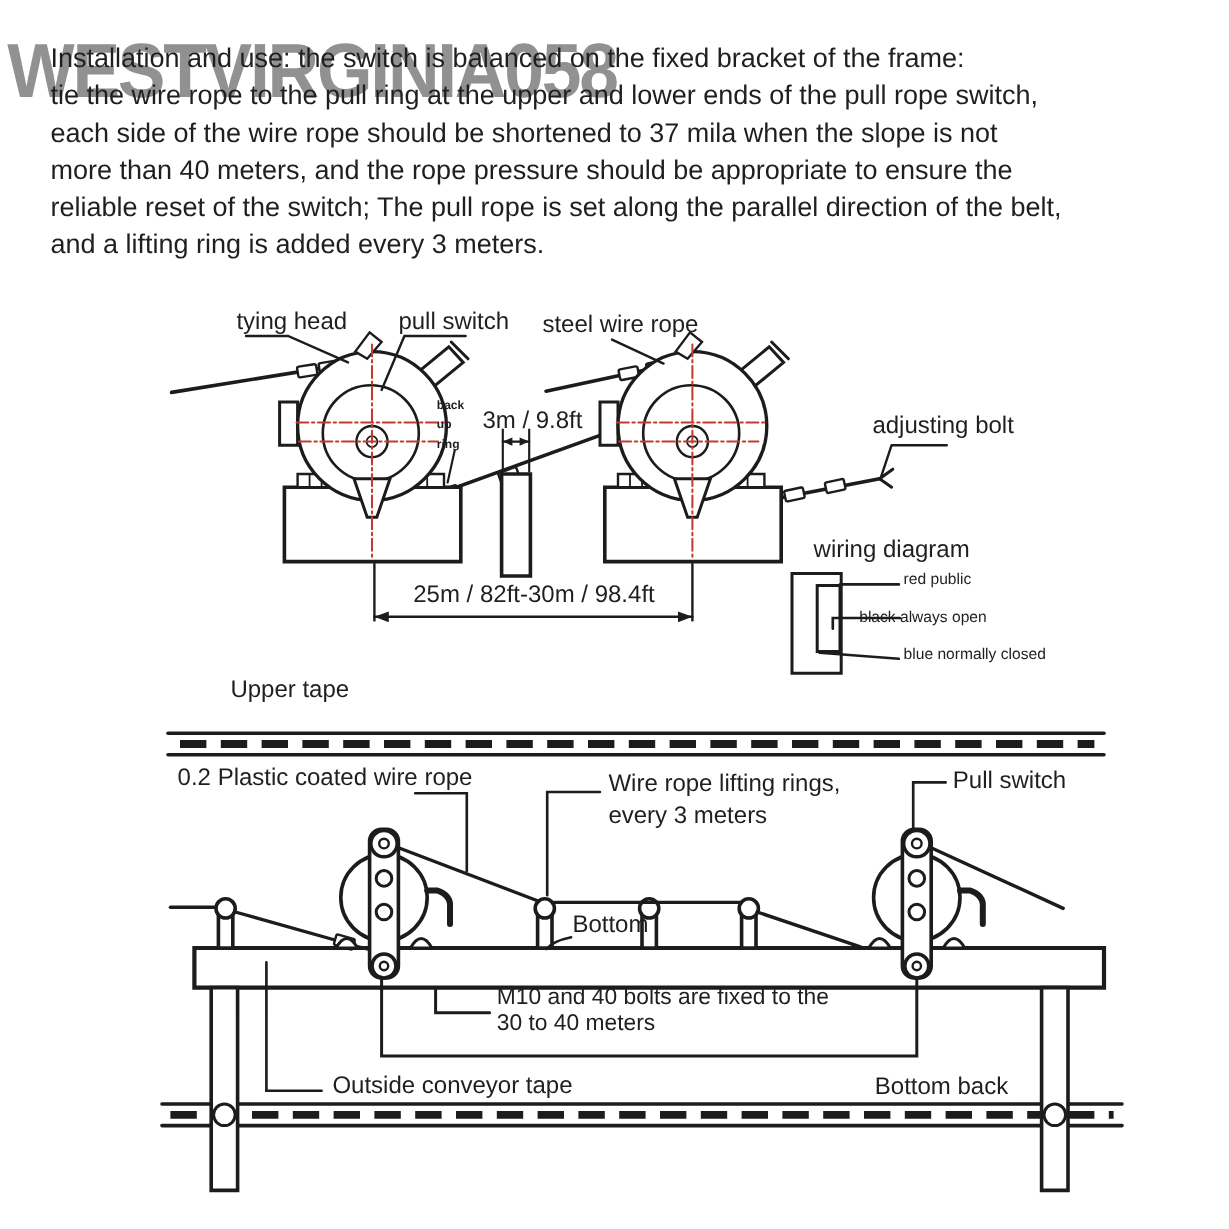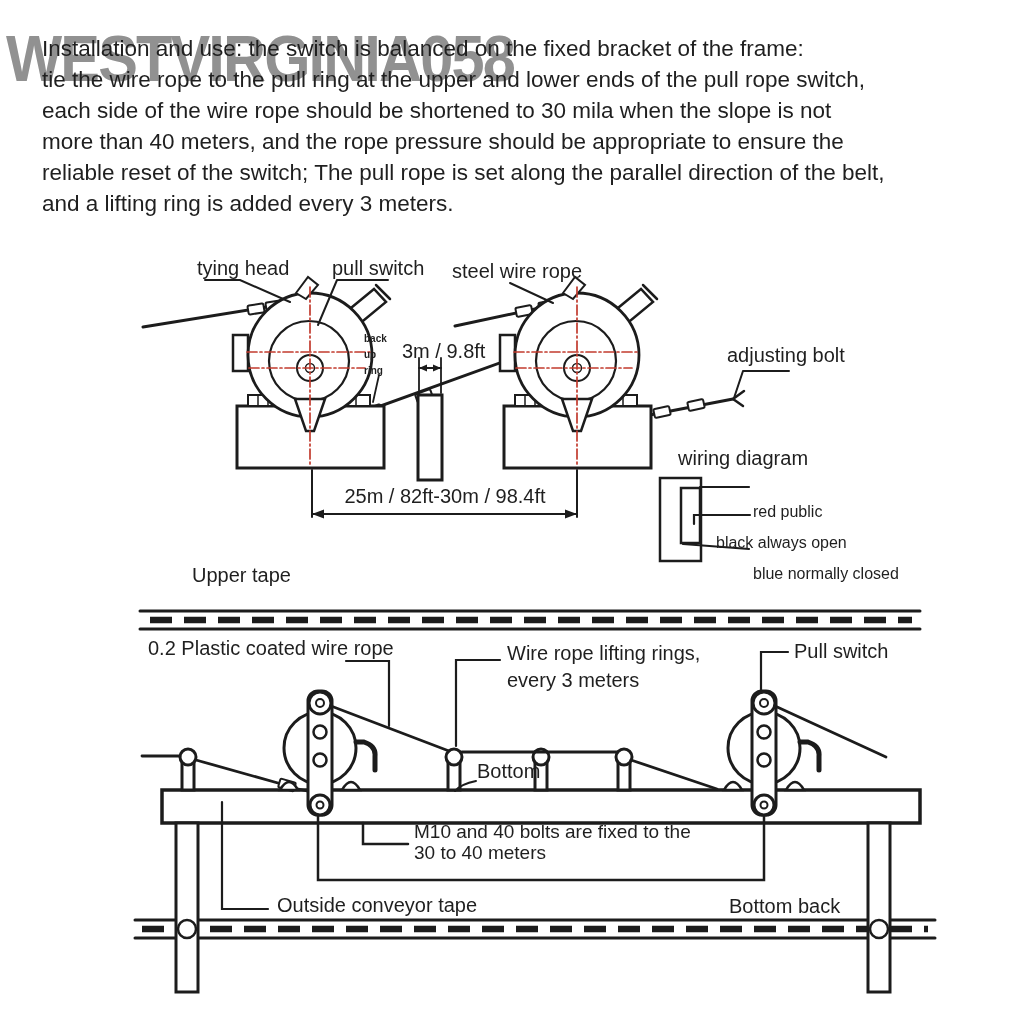--- a/index.html
+++ b/index.html
@@ -5,37 +5,37 @@
   html,body{margin:0;padding:0;background:#ffffff;}
   .page{position:relative;width:1024px;height:1024px;background:#ffffff;overflow:hidden;
         font-family:"Liberation Sans","DejaVu Sans",sans-serif;color:#1f1f1f;}
   .watermark{position:absolute;left:6px;top:22px;font-size:64px;font-weight:bold;
         color:#919191;letter-spacing:-2px;transform:scaleX(.93);transform-origin:left top;
         text-transform:uppercase;white-space:nowrap;z-index:1;}
   .intro{position:absolute;left:42px;top:33px;width:935px;font-size:22.5px;line-height:31px;
         z-index:2;}
   .lbl{position:absolute;font-size:20px;white-space:nowrap;z-index:3;}
   .lbl.small{font-size:10px;line-height:16px;font-weight:bold;}
-  .lbl.wire{font-size:16px;margin-top:28px;}
+  .lbl.wire{font-size:13px;}
   .lbl.center{text-align:center;}
   .m10{position:absolute;font-size:19px;line-height:20.5px;z-index:3;}
   svg{position:absolute;left:0;top:0;z-index:2;}
   svg *{vector-effect:non-scaling-stroke;}
 </style>
 </head>
 <body>
 
 <div class="page">
 
   <div class="watermark">Westvirginia058</div>
 
   <div class="intro">
     <div>Installation and use: the switch is balanced on the fixed bracket of the frame:</div>
     <div>tie the wire rope to the pull ring at the upper and lower ends of the pull rope switch,</div>
-    <div>each side of the wire rope should be shortened to 30 mila when the slope is not</div>
+    <div>each side of the wire rope should be shortened to 37 mila when the slope is not</div>
     <div>more than 40 meters, and the rope pressure should be appropriate to ensure the</div>
     <div>reliable reset of the switch; The pull rope is set along the parallel direction of the belt,</div>
     <div>and a lifting ring is added every 3 meters.</div>
   </div>
 
   <svg width="1024" height="1024" viewBox="0 0 1024 1024" fill="none" stroke="#1c1c1c" stroke-width="2.5" stroke-linecap="round">
     <defs>
 
       <g id="pswitch">
         <rect x="-73" y="51" width="147" height="62" fill="#fff" stroke-width="3"></rect>

